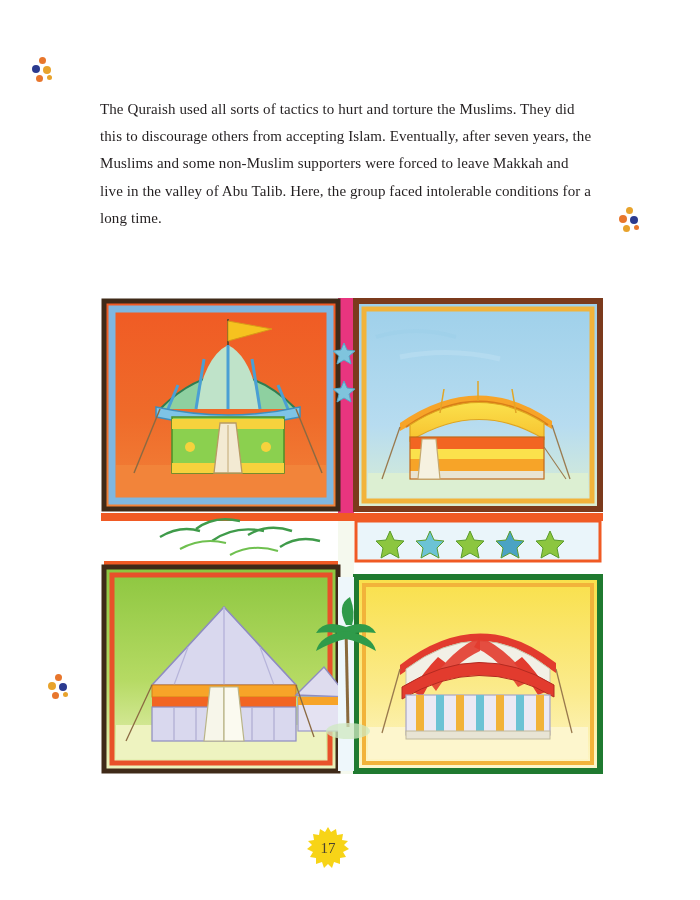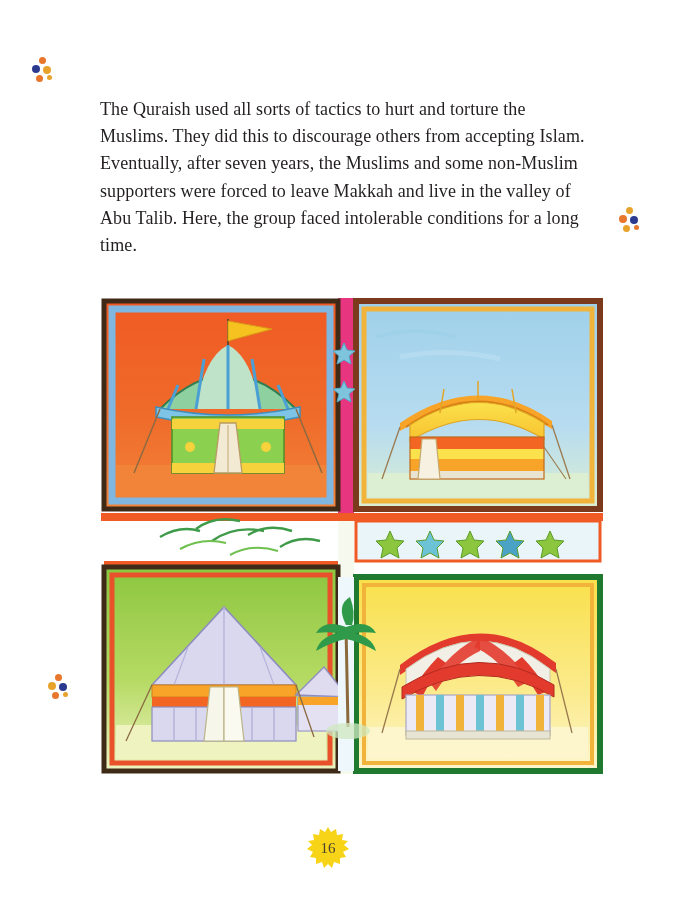--- a/index.html
+++ b/index.html
@@ -35,21 +35,21 @@
   .dc-a { left: 29px; top: 55px; }
   .dc-b { left: 616px; top: 205px; }
   .dc-c { left: 45px; top: 672px; }
 
   
   .body-text {
     position: absolute;
     left: 100px;
     top: 96px;
     width: 492px;
-    font-size: 18px;
+    font-size: 15px;
     line-height: 27.2px;
     color: #231f20;
     font-family: "Liberation Serif", serif;
     letter-spacing: 0.1px;
   }
 
   
   .illustration {
     position: absolute;
     left: 100px;
@@ -338,16 +338,16 @@
 
         <rect x="0.5" y="0.5" width="503" height="477" fill="none" stroke="#ffffff" stroke-width="1"></rect>
       </svg>
     </div>
   </div>
 
   <div class="page-badge">
     <svg viewBox="0 0 44 44" width="44" height="44" xmlns="http://www.w3.org/2000/svg">
       <path d="M22 1 L25 6 L30 3 L31 9 L37 8 L36 14 L42 15 L38 19 L43 23 L37 26 L40 31 L34 32 L34 38 L28 36 L26 42 L22 38 L18 42 L16 36 L10 38 L10 32 L4 31 L7 26 L1 23 L6 19 L2 15 L8 14 L7 8 L13 9 L14 3 L19 6 Z" fill="#f7d417"></path>
     </svg>
-    <div class="num">16</div>
+    <div class="num">17</div>
   </div>
 
 </div>
 
 </body></html>

